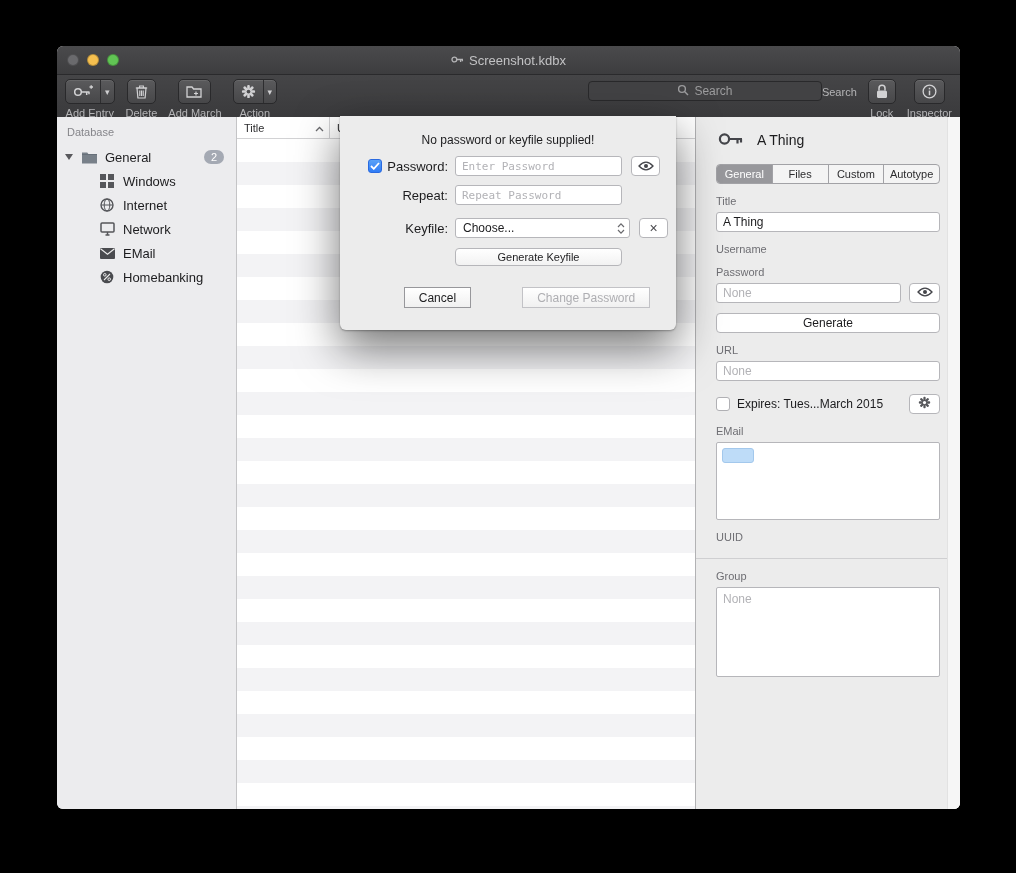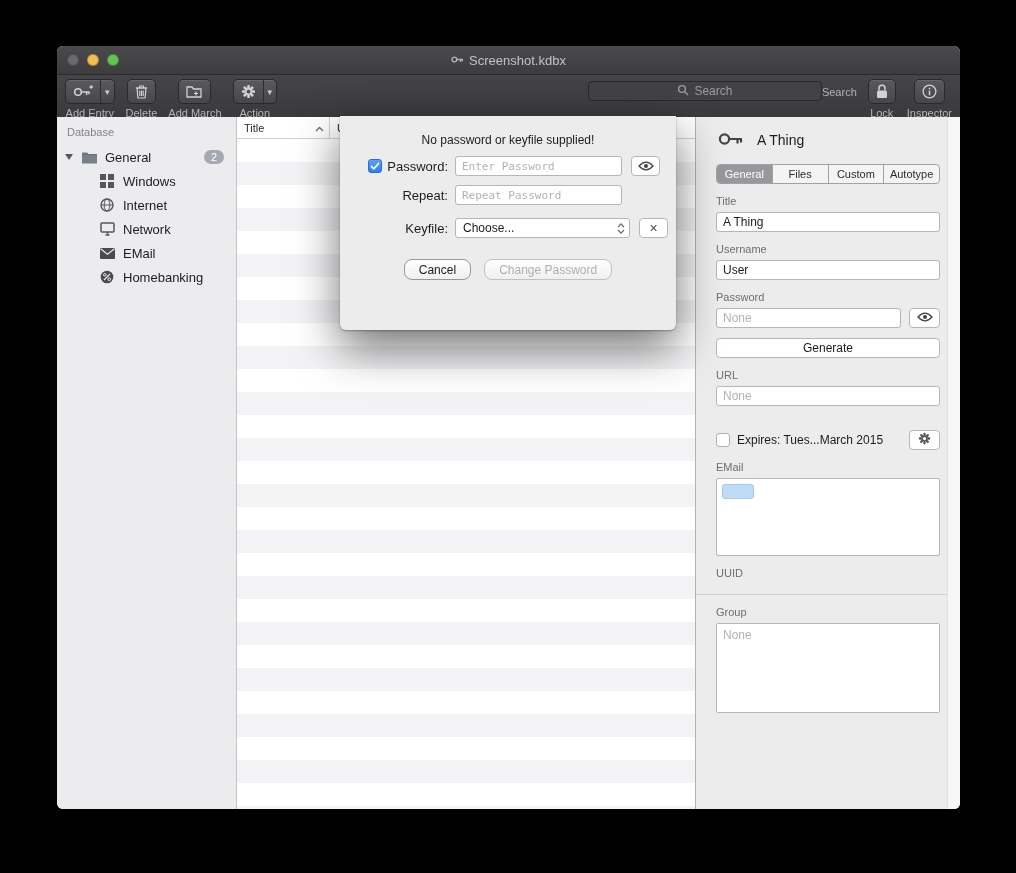--- a/index.html
+++ b/index.html
@@ -63,21 +63,21 @@
   .segment.selected{background:#98989c;color:#fff;}
   .fld-label{font-size:11px;color:#6e6e73;margin:11px 0 5px 0;}
   .tfield{height:20px;border:1px solid #b6b6ba;border-radius:3px;background:#fff;padding:0 6px;
     font-size:12px;color:#1c1c1e;width:100%;box-sizing:border-box;font-family:"Liberation Sans",sans-serif;}
   .tfield::placeholder{color:#b2b2b6;}
   .row-flex{display:flex;align-items:center;gap:8px;}
   .icon-btn{border:1px solid #b6b6ba;background:#fff;border-radius:4px;width:31px;height:20px;
     display:flex;align-items:center;justify-content:center;flex:0 0 auto;box-sizing:border-box;}
   .wide-btn{margin-top:10px;width:100%;height:20px;border:1px solid #b6b6ba;background:#fff;border-radius:4px;
     font-size:12px;color:#1c1c1e;display:flex;align-items:center;justify-content:center;box-sizing:border-box;}
-  .expires-row{display:flex;align-items:center;gap:7px;margin-top:24px;}
+  .expires-row{display:flex;align-items:center;gap:7px;margin-top:13px;}
   .cb{width:14px;height:14px;border:1px solid #b0b0b4;border-radius:3px;background:#fff;box-sizing:border-box;
     display:flex;align-items:center;justify-content:center;flex:0 0 auto;}
   .cb.checked{background:linear-gradient(#5aa2f7,#2f7cf6);border-color:#2a6ae0;}
   .expires-label{flex:1;font-size:12px;white-space:nowrap;overflow:hidden;}
   .tags-box{margin-top:5px;height:78px;background:#fff;border:1px solid #b6b6ba;border-radius:2px;padding:5px;box-sizing:border-box;}
   .tag-pill{width:30px;height:13px;background:#bedcf8;border:1px solid #a3c8ec;border-radius:3px;}
   .insp-divider{border:none;border-top:1px solid #cfcfd1;margin:15px -20px 0 -20px;}
   .notes-area{width:100%;height:90px;border:1px solid #b6b6ba;border-radius:2px;background:#fff;resize:none;
     box-sizing:border-box;font-family:"Liberation Sans",sans-serif;font-size:12px;padding:4px 6px;color:#1c1c1e;}
   .notes-area::placeholder{color:#b2b2b6;}
@@ -92,22 +92,22 @@
     box-sizing:border-box;padding:0 6px;font-family:"DejaVu Sans Mono",monospace;font-size:11px;color:#1c1c1e;}
   .sheet-input::placeholder{color:#b2b2b6;}
   .sheet .icon-btn{margin-left:9px;width:29px;}
   .dropdown{width:175px;height:20px;background:#fff;border:1px solid #b6b6ba;border-radius:3px;
     display:flex;align-items:center;box-sizing:border-box;padding-left:7px;font-size:12px;}
   .dropdown .chev{margin-left:auto;padding-right:4px;display:flex;align-items:center;}
   .genkey-row{margin-top:10px;padding-left:115px;}
   .genkey-btn{width:167px;height:18px;border:1px solid #b6b6ba;background:linear-gradient(#fff,#f2f2f2);
     border-radius:4px;font-size:11px;display:flex;align-items:center;justify-content:center;box-sizing:border-box;}
   .sheet-actions{display:flex;justify-content:center;gap:13px;margin-top:21px;}
-  .dlg-btn{height:21px;border:1px solid #97979b;background:linear-gradient(#fff,#f0f0f0);border-radius:8px;
-    font-size:12px;display:flex;align-items:center;justify-content:center;box-sizing:border-box;padding:0 14px;}
+  .dlg-btn{height:21px;border:1px solid #97979b;background:linear-gradient(#fff,#f0f0f0);border-radius:0;
+    font-size:12px;display:flex;align-items:center;justify-content:center;box-sizing:border-box;padding:0 14px;margin-left:38px;}
   .dlg-btn.disabled{color:#aeaeb2;border-color:#c2c2c6;}
   .xmark{font-size:14px;color:#4a4a4e;line-height:1;}
 </style>
 </head>
 <body>
 
 <div class="window">
 
   <div class="titlebar">
     <div class="traffic">
@@ -318,21 +318,20 @@
           <div class="segment selected">General</div>
           <div class="segment">Files</div>
           <div class="segment">Custom</div>
           <div class="segment">Autotype</div>
         </div>
 
         <div class="fld-label">Title</div>
         <input class="tfield" value="A Thing" style="">
 
         <div class="fld-label">Username</div>
-        <input class="tfield" value="User" style="">
 
         <div class="fld-label">Password</div>
         <div class="row-flex">
           <input class="tfield" style="flex: 1 1 0%;" placeholder="None">
           <div class="icon-btn">
             <span>
               <svg width="16" height="10" viewBox="0 0 16 10">
                   <path d="M1 5 Q8 -2.8 15 5 Q8 12.8 1 5 Z" fill="none" stroke="#44454a" stroke-width="1.3"></path>
                   <circle cx="8" cy="5" r="2" fill="#44454a"></circle>
                 </svg>
@@ -418,20 +417,23 @@
           <svg width="8" height="13" viewBox="0 0 8 13">
               <path d="M1 5 L4 1.8 L7 5 M1 8 L4 11.2 L7 8" stroke="#6a6a6e" fill="none" stroke-width="1.2"></path>
             </svg>
         </span>
       </div>
       <div class="icon-btn">
         <span class="xmark">×</span>
       </div>
     </div>
 
+    <div class="genkey-row">
+      <div class="genkey-btn">Generate Keyfile</div>
+    </div>
 
     <div class="sheet-actions">
       <div class="dlg-btn">Cancel</div>
       <div class="dlg-btn disabled">Change Password</div>
     </div>
   </div>
 
 </div>
 
 </body></html>

